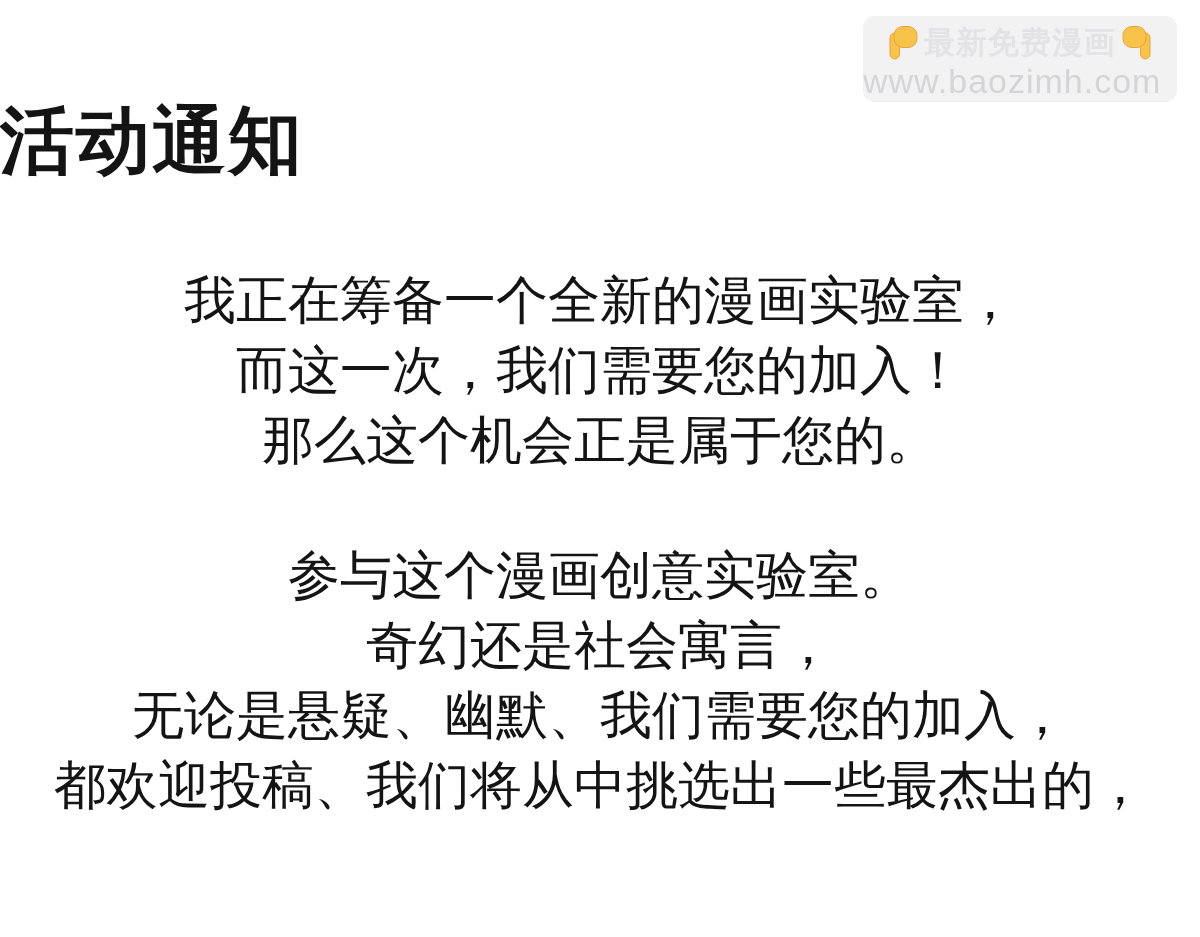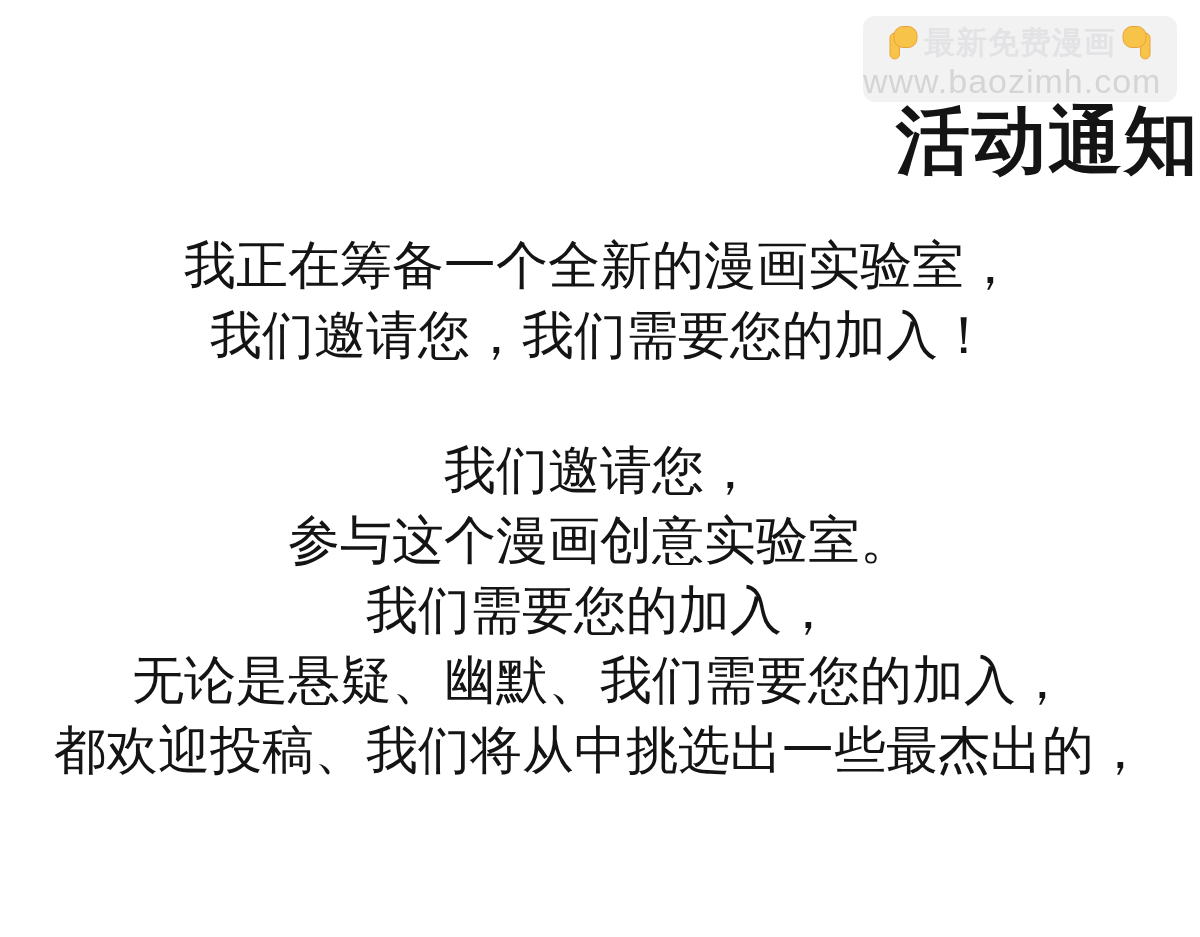--- a/index.html
+++ b/index.html
@@ -10,33 +10,33 @@
     overflow: hidden;
     font-family: "Liberation Sans", "DejaVu Sans", sans-serif;
     color: #141414;
     position: relative;
   }
   .notice-title {
     padding-top: 98px;
     font-size: 74px;
     line-height: 86px;
     font-weight: 700;
-    text-align: right;
+    text-align: left;
     letter-spacing: 2px;
     color: #141414;
   }
   .notice-body {
     font-size: 52px;
     line-height: 70px;
     text-align: center;
     font-weight: 400;
     color: #141414;
     white-space: nowrap;
   }
-  .para-1 { margin-top: 46px; }
+  .para-1 { margin-top: 81px; }
   .para-2 { margin-top: 65px; }
   .notice-line { width: 1200px; text-align: center; }
 
   .watermark {
     position: absolute;
     top: 16px;
     left: 863px;
     width: 314px;
     height: 86px;
     background: #f2f2f3;
@@ -93,22 +93,22 @@
       </svg>
     </span>
   </div>
   <div class="wm-url">www.baozimh.com</div>
 </div>
 
 <h1 class="notice-title">活动通知</h1>
 
 <div class="notice-body para-1">
   <div class="notice-line">我正在筹备一个全新的漫画实验室，</div>
-  <div class="notice-line">我们邀请您，我们需要您的加入！</div>
+  <div class="notice-line">而这一次，我们需要您的加入！</div>
+  <div class="notice-line">那么这个机会正是属于您的。</div>
 </div>
 
 <div class="notice-body para-2">
-  <div class="notice-line">我们邀请您，</div>
   <div class="notice-line">参与这个漫画创意实验室。</div>
-  <div class="notice-line">我们需要您的加入，</div>
+  <div class="notice-line">奇幻还是社会寓言，</div>
   <div class="notice-line">无论是悬疑、幽默、我们需要您的加入，</div>
   <div class="notice-line">都欢迎投稿、我们将从中挑选出一些最杰出的，</div>
 </div>
 
 </body></html>

